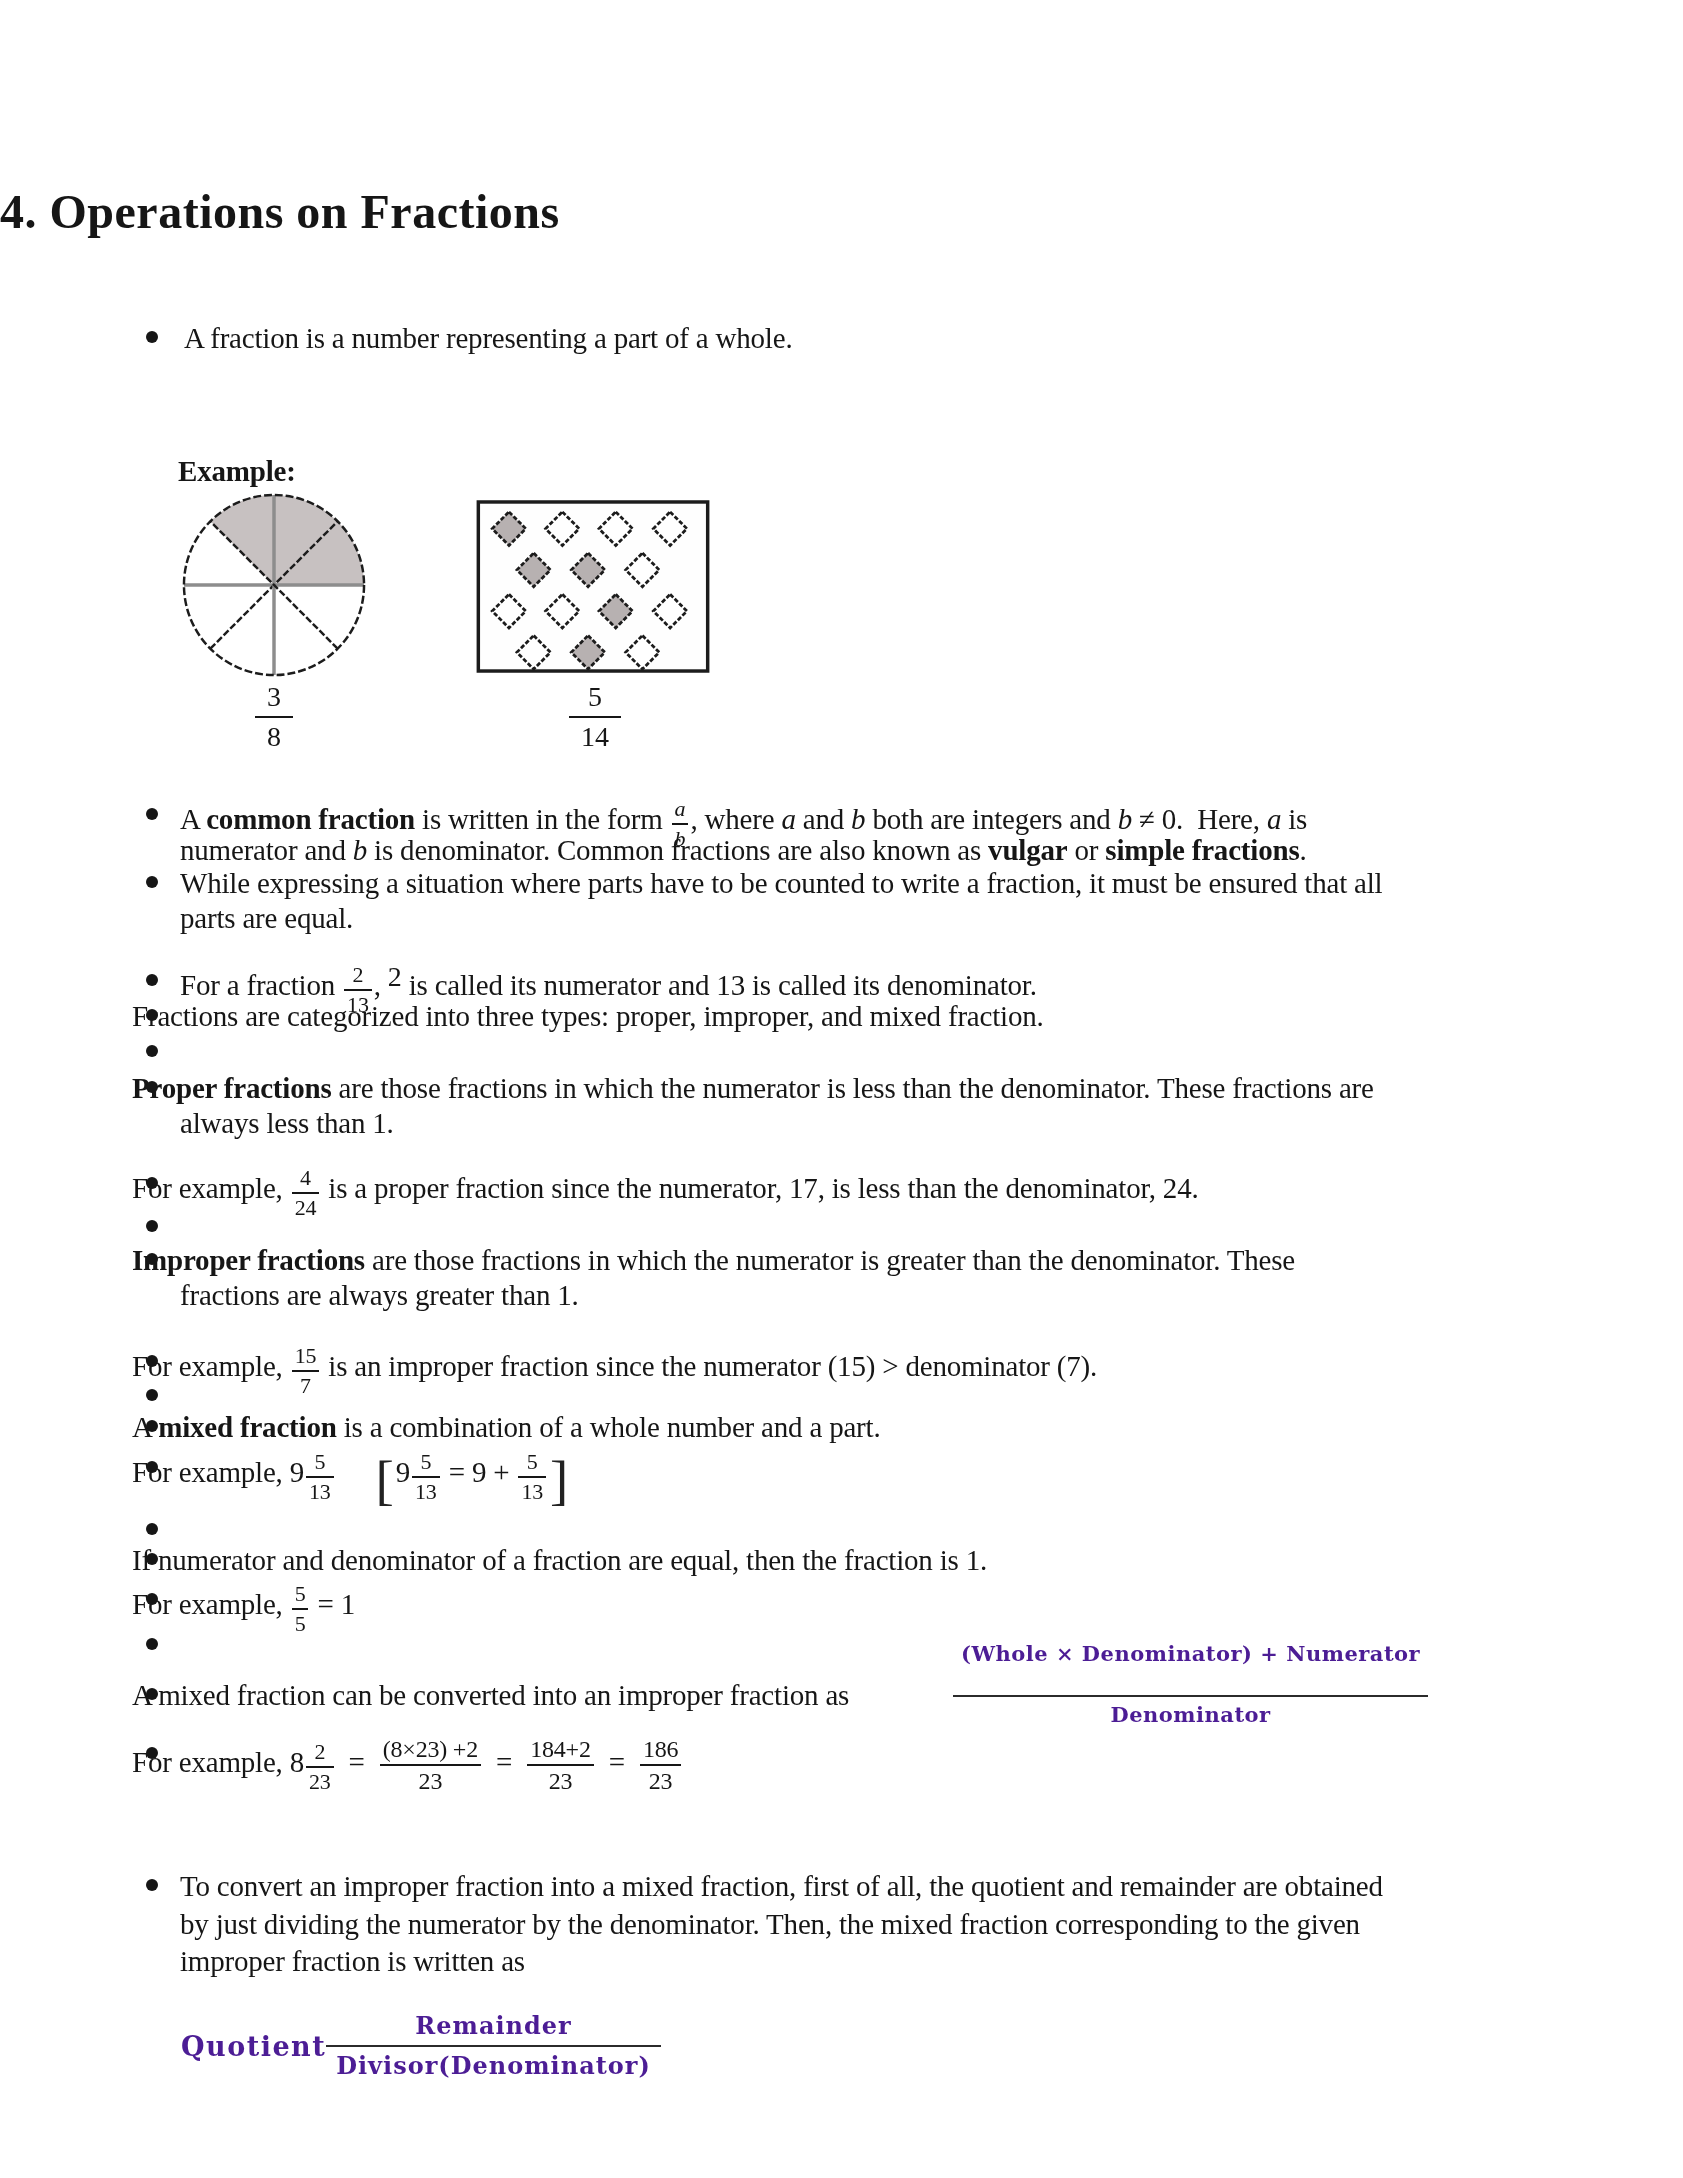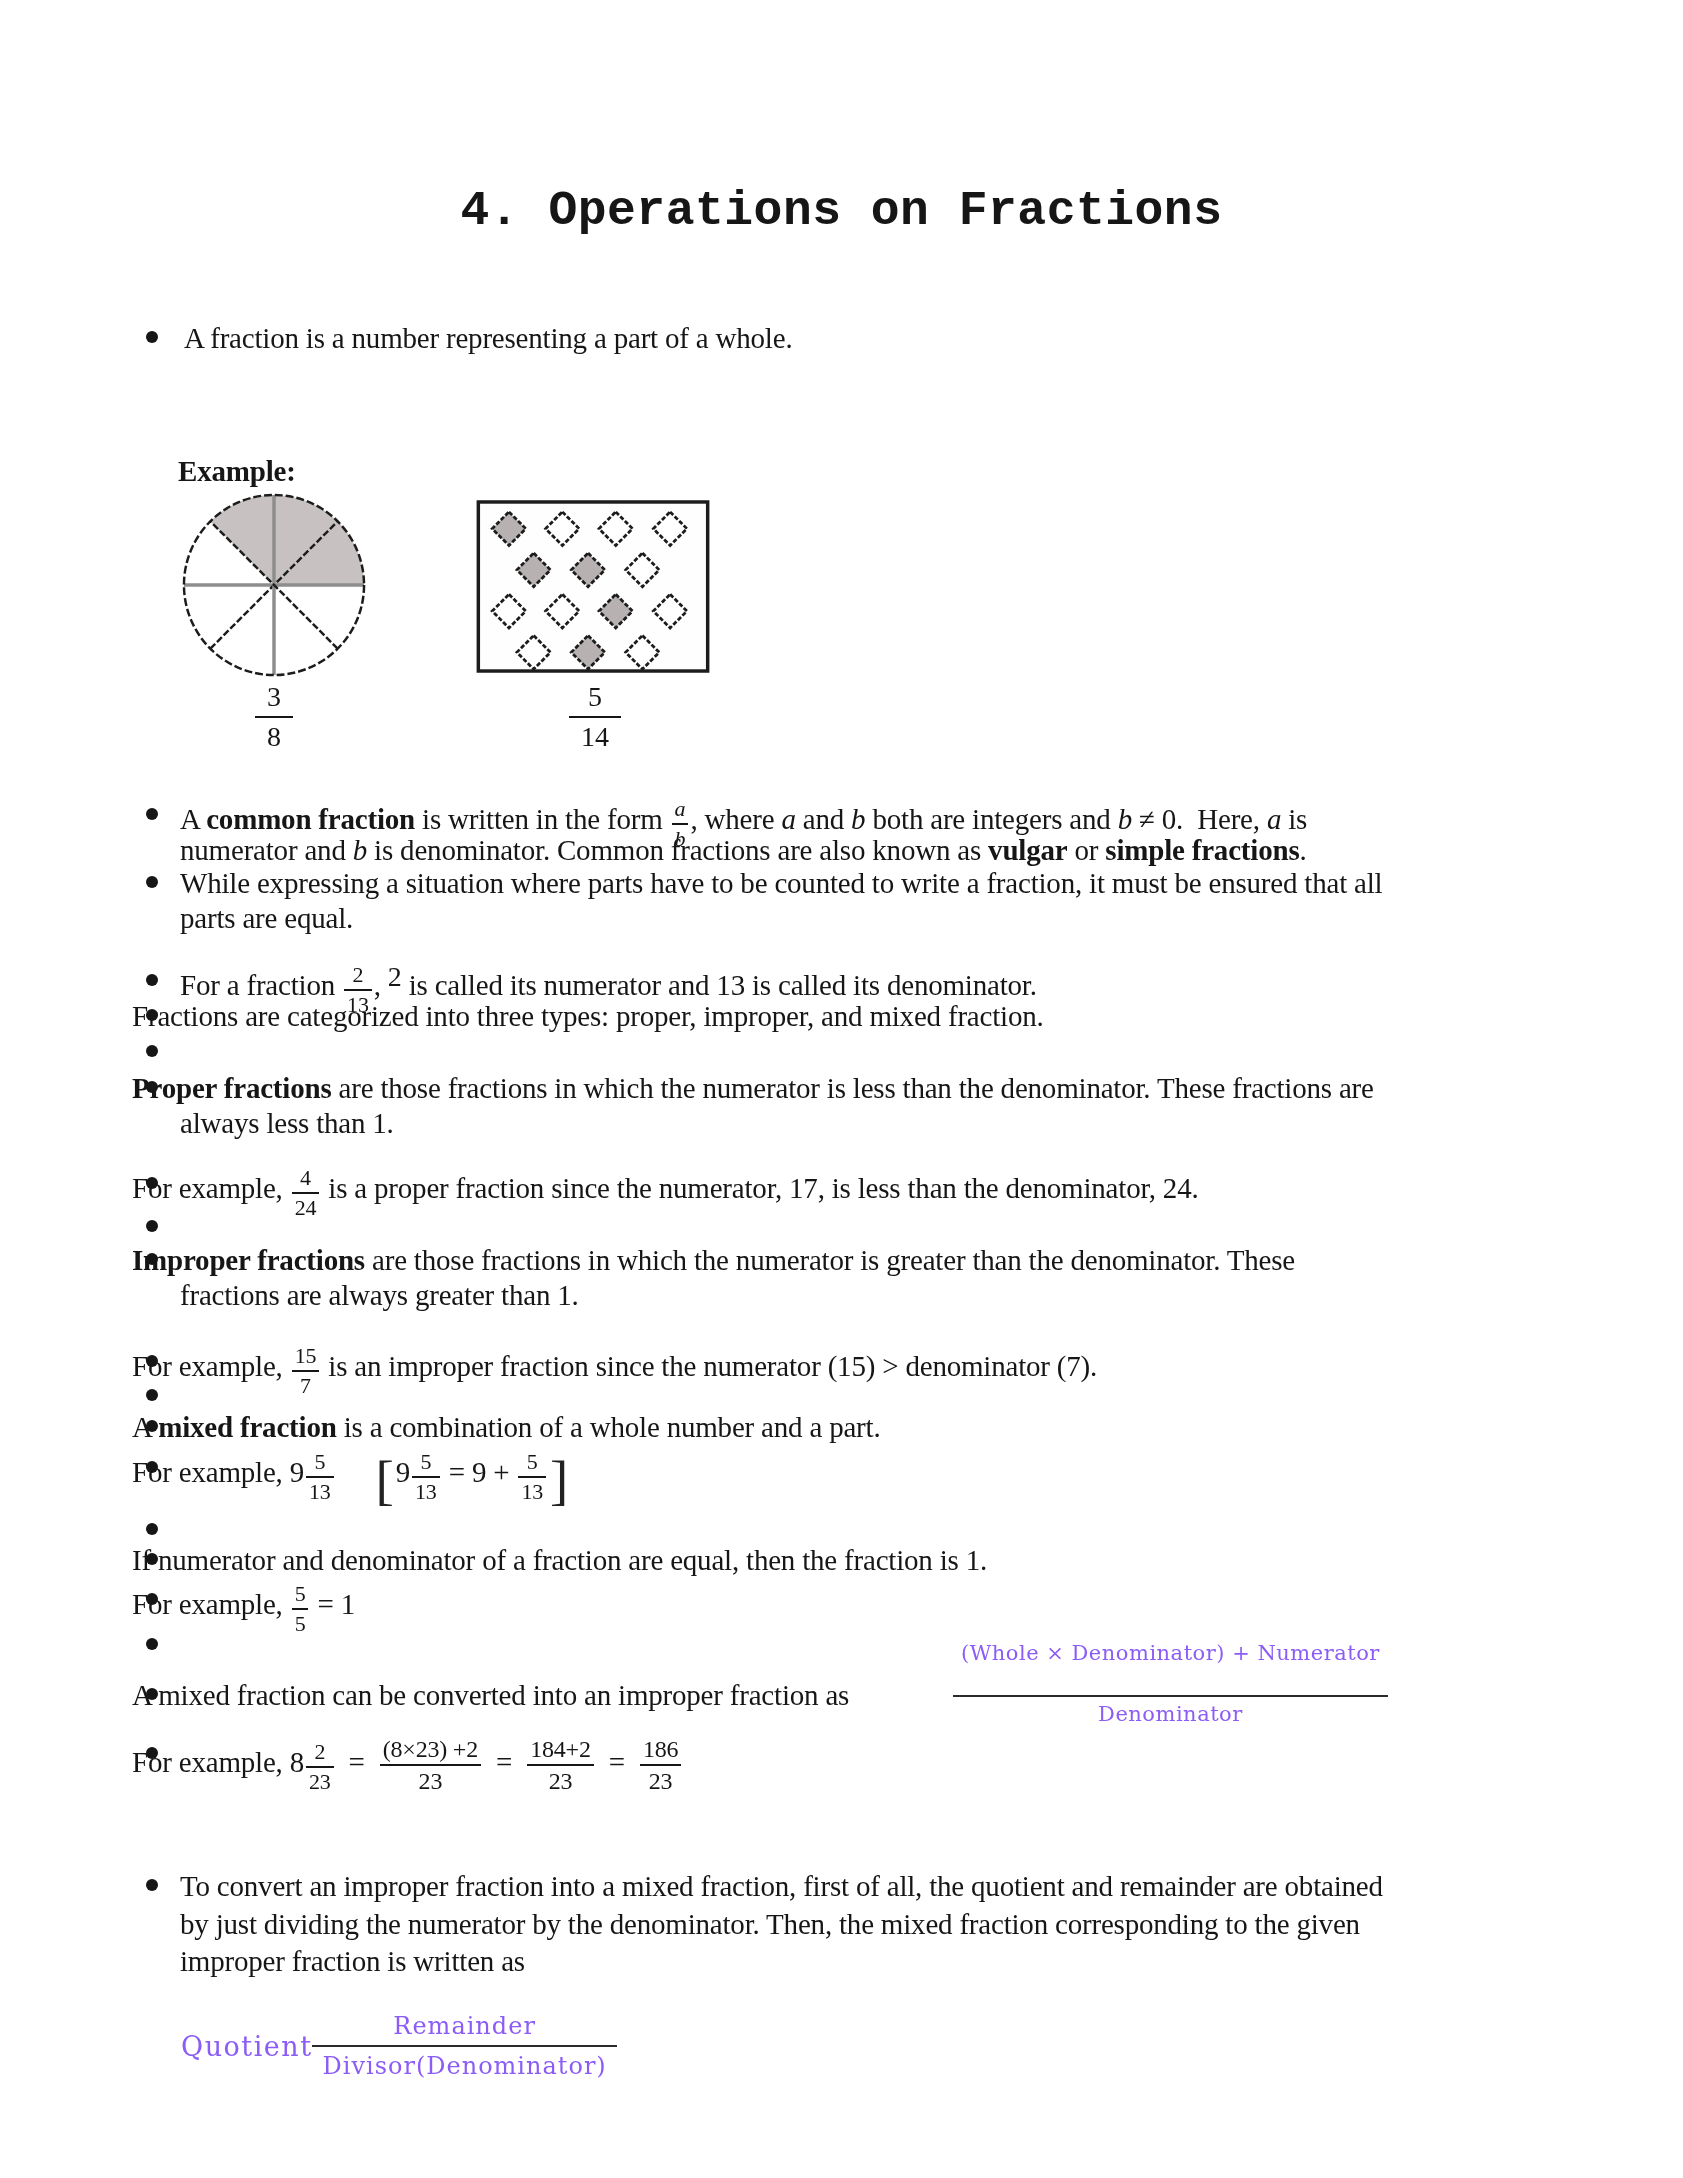--- a/index.html
+++ b/index.html
@@ -1,19 +1,19 @@
 <!DOCTYPE html>
 <html><head>
 <meta charset="utf-8">
 <style>
   html,body{margin:0;padding:0;background:#ffffff;}
   .page{position:relative;width:1683px;height:2178px;background:#ffffff;
         font-family:"Liberation Serif",serif;color:#161616;overflow:hidden;}
-  .title{position:absolute;left:0;right:0;top:184px;text-align:center;
-         font-family:Liberation Mono, monospace;font-weight:bold;font-size:48px;letter-spacing:0.5px;}
+  .title{position:absolute;left:0;right:0;top:184px;
+         font-family:Liberation Serif, serif;font-weight:bold;font-size:48px;letter-spacing:0.5px;}
   .ln{position:absolute;white-space:nowrap;font-size:29px;line-height:34px;letter-spacing:-0.2px;}
   .b{font-weight:bold;}
   .i{font-style:italic;}
   .dot{position:absolute;width:12px;height:12px;border-radius:50%;background:#161616;}
   
   .fr{display:inline-block;text-align:center;vertical-align:-0.58em;line-height:1;margin:0 2px;}
   .fr .n{display:block;font-size:22px;padding:0 3px 3px;}
   .fr .d{display:block;font-size:22px;border-top:2px solid #161616;padding:3px 3px 0;}
   .fx .n,.fx .d{font-size:24px;}
   .mixn{display:inline-block;}
@@ -22,21 +22,21 @@
   .brk{display:inline-block;font-size:55px;line-height:1;vertical-align:-0.3em;
        font-weight:400;color:#222;padding:0 2px;}
   .gap{display:inline-block;width:38px;}
   .eq{padding:0 13px;}
   
   .cap{position:absolute;transform:translateX(-50%);text-align:center;font-size:28px;line-height:1;}
   .cap .n{display:block;padding:0 12px 5px;}
   .cap .d{display:block;border-top:2.5px solid #161616;padding:5px 12px 0;}
   .figure{position:absolute;}
   
-  .formula{font-family:"DejaVu Serif",serif;color:#8b5cf6;}
+  .formula{font-family:"DejaVu Serif",serif;color:#4c1d95;font-weight:bold;}
   .bigfrac{position:absolute;text-align:center;line-height:1;}
   .bigfrac .n{display:block;font-size:21px;letter-spacing:0.5px;padding:0 8px 7px;}
   .bigfrac .d{display:block;font-size:21px;letter-spacing:0.5px;border-top:2.5px solid #2b2b2b;padding:7px 8px 0;margin-top:24px;}
   .qformula{position:absolute;display:flex;align-items:center;}
   .qword{font-size:27px;letter-spacing:1.5px;}
   .qfrac{display:inline-block;text-align:center;line-height:1;}
   .qfrac .n{display:block;font-size:24px;letter-spacing:1px;padding:0 10px 7px;}
   .qfrac .d{display:block;font-size:24px;letter-spacing:1px;border-top:2.5px solid #2b2b2b;padding:7px 10px 0;}
 </style>
 </head>

